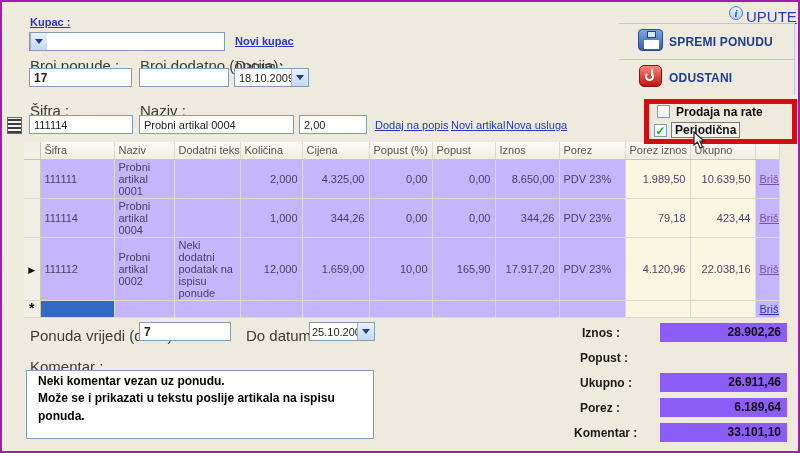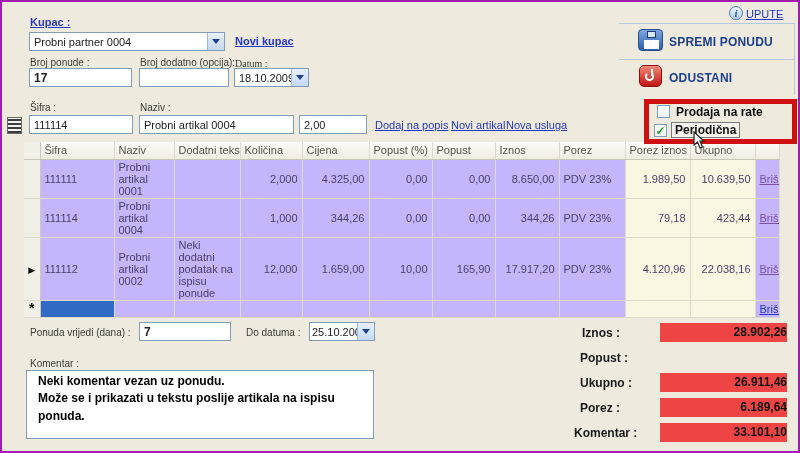--- a/index.html
+++ b/index.html
@@ -9,21 +9,21 @@
     font-size:11px; color:#333;
     position:relative;
   }
   #page {
     position:absolute; left:0; top:0; width:800px; height:453px;
     background:#eeebde;
     border:2px solid #a21caf;
     overflow:hidden;
   }
   .abs { position:absolute; }
-  .lbl { color:#3c3c34; font-size:10px; white-space:nowrap; }
+  .lbl { color:#3c3c34; font-size:15px; white-space:nowrap; }
   .link { color:#2636c8; text-decoration:underline; cursor:pointer; white-space:nowrap; }
   .link.bold { font-weight:bold; }
   .tb {
     border:1px solid #7f9db9; background:#fff; font-family:"Liberation Sans",sans-serif;
     font-size:12px; color:#222; padding:0 4px; height:19px;
   }
   .tb.bold { font-weight:bold; }
   
   .combo { height:19px; border:1px solid #7f9db9; background:#fff; display:flex; align-items:center; }
   .combo-val { flex:1; padding:0 4px; font-size:11px; color:#222; overflow:hidden; white-space:nowrap; }
@@ -89,55 +89,54 @@
   table.grid td.rowsel, table.grid th.rowsel {
     background:#f2f0e6; border-right:1px solid #ccc8b8; text-align:center; padding:0;
   }
   table.grid td.sel-cell { background:#316ac5; }
   td .brisi { color:#7c4fa8; text-decoration:underline; cursor:pointer; }
   td .brisi.new { color:#2636c8; }
   .row-marker { color:#111; font-size:9px; }
   .new-marker { color:#111; font-size:14px; font-weight:bold; line-height:10px; }
   
   .tot-label { font-weight:bold; font-size:12px; color:#1a1a1a; white-space:nowrap; }
-  .tot-box { background:#ef4444; height:19px; line-height:19px; text-align:right; font-weight:bold; font-size:12px; color:#111; }
+  .tot-box { background:#8b5cf6; height:19px; line-height:19px; text-align:right; padding-right:6px; font-weight:bold; font-size:12px; color:#111; }
   textarea.comment {
     border:1px solid #7f9db9; background:#fff; resize:none;
     font-family:"Liberation Sans",sans-serif; font-size:12px; font-weight:bold; color:#000000;
     padding:2px 11px; line-height:1.45;
   }
 </style>
 </head>
 <body>
 
 <div id="page">
 
   <a class="link bold abs" style="left:28px;top:14px;">Kupac :</a>
   <div class="combo abs" style="left:27px;top:30px;width:196px;">
-    <span class="combo-val">Probni partner 0004</span>
     <span class="combo-btn">
         <span class="tri"></span>
       </span>
   </div>
   <a class="link bold abs" style="left:233px;top:33px;">Novi kupac</a>
 
   <span class="lbl abs" style="left:28px;top:55px;">Broj ponude :</span>
   <input class="tb bold abs" style="left: 27px; top: 66px; width: 103px;" value="17">
   <span class="lbl abs" style="left:138px;top:55px;">Broj dodatno (opcija):</span>
   <input class="tb abs" style="left: 137px; top: 66px; width: 90px;" value="">
   <span class="lbl abs" style="left:233px;top:56px;font-family:Liberation Serif, serif;">Datum :</span>
   <div class="combo abs" style="left:232px;top:66px;width:75px;">
     <span class="combo-val">18.10.2009</span>
     <span class="combo-btn">
         <span class="tri"></span>
       </span>
   </div>
 
   <span class="info-icon abs" style="left:727px;top:4px;"></span>
-  <a class="link abs" style="left:744px;top:6px;font-size:11px;">UPUTE</a>
+  <a class="link abs" style="left:744px;top:6px;font-size:15px;">UPUTE</a>
   <div class="panel-line abs" style="left:617px;top:21px;width:175px;"></div>
   <div class="panel-vline abs" style="left:792px;top:21px;height:72px;"></div>
 
   <span class="floppy abs" style="left:636px;top:27px;">
       <span class="shutter"></span>
       <span class="label"></span>
     </span>
   <span class="action-label abs" style="left:667px;top:33px;">SPREMI PONUDU</span>
 
   <div class="panel-line abs" style="left:617px;top:57px;width:175px;"></div>

